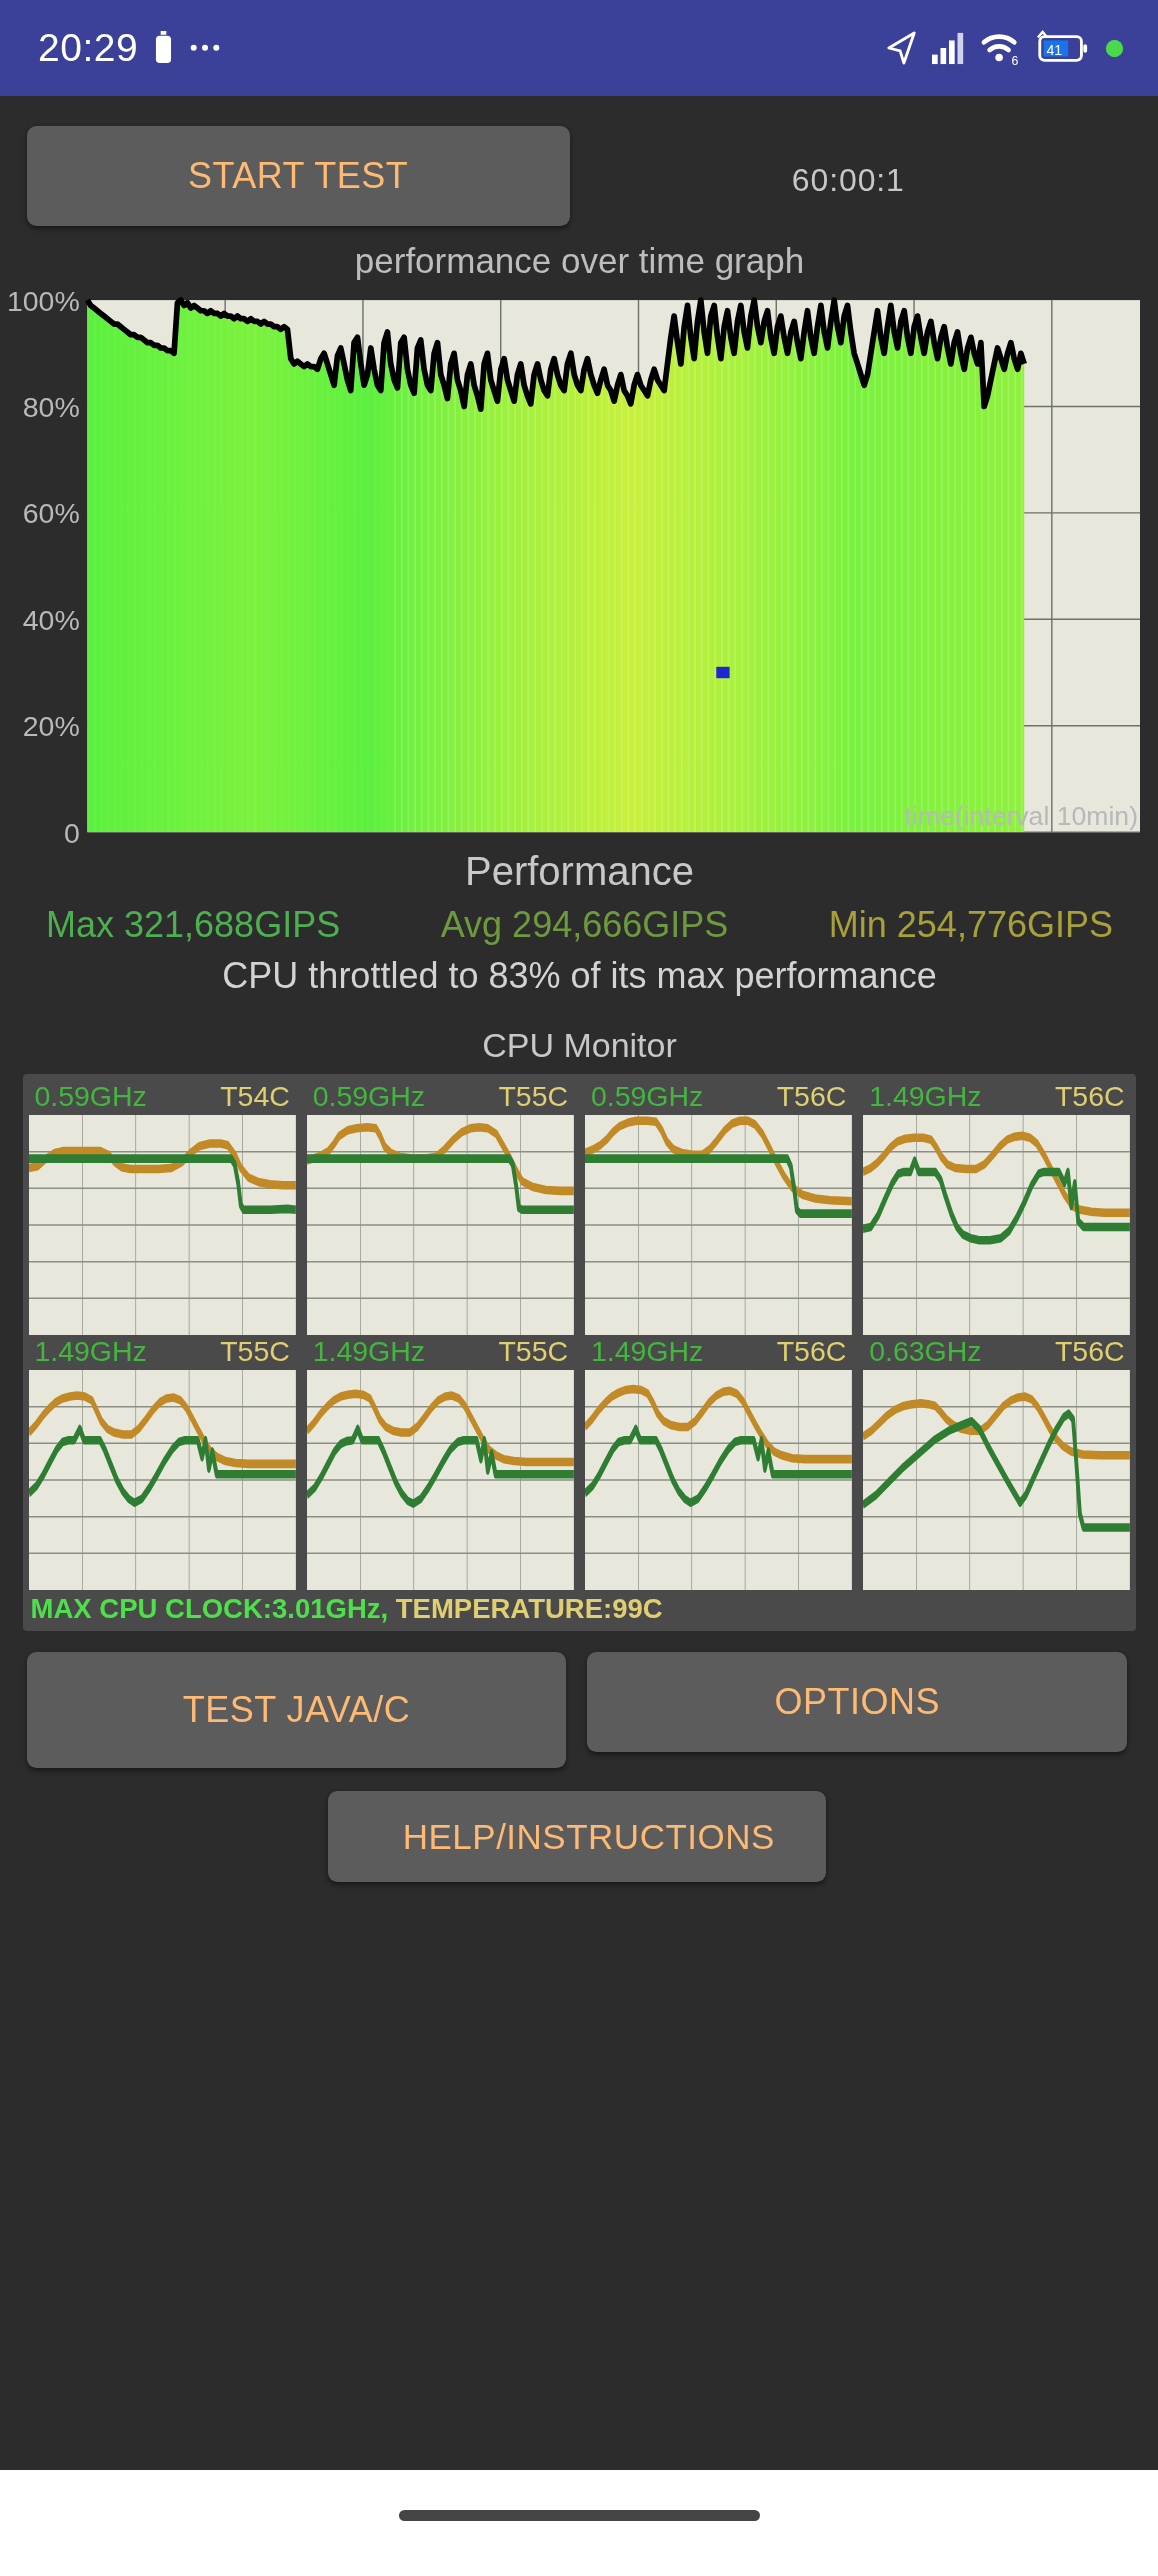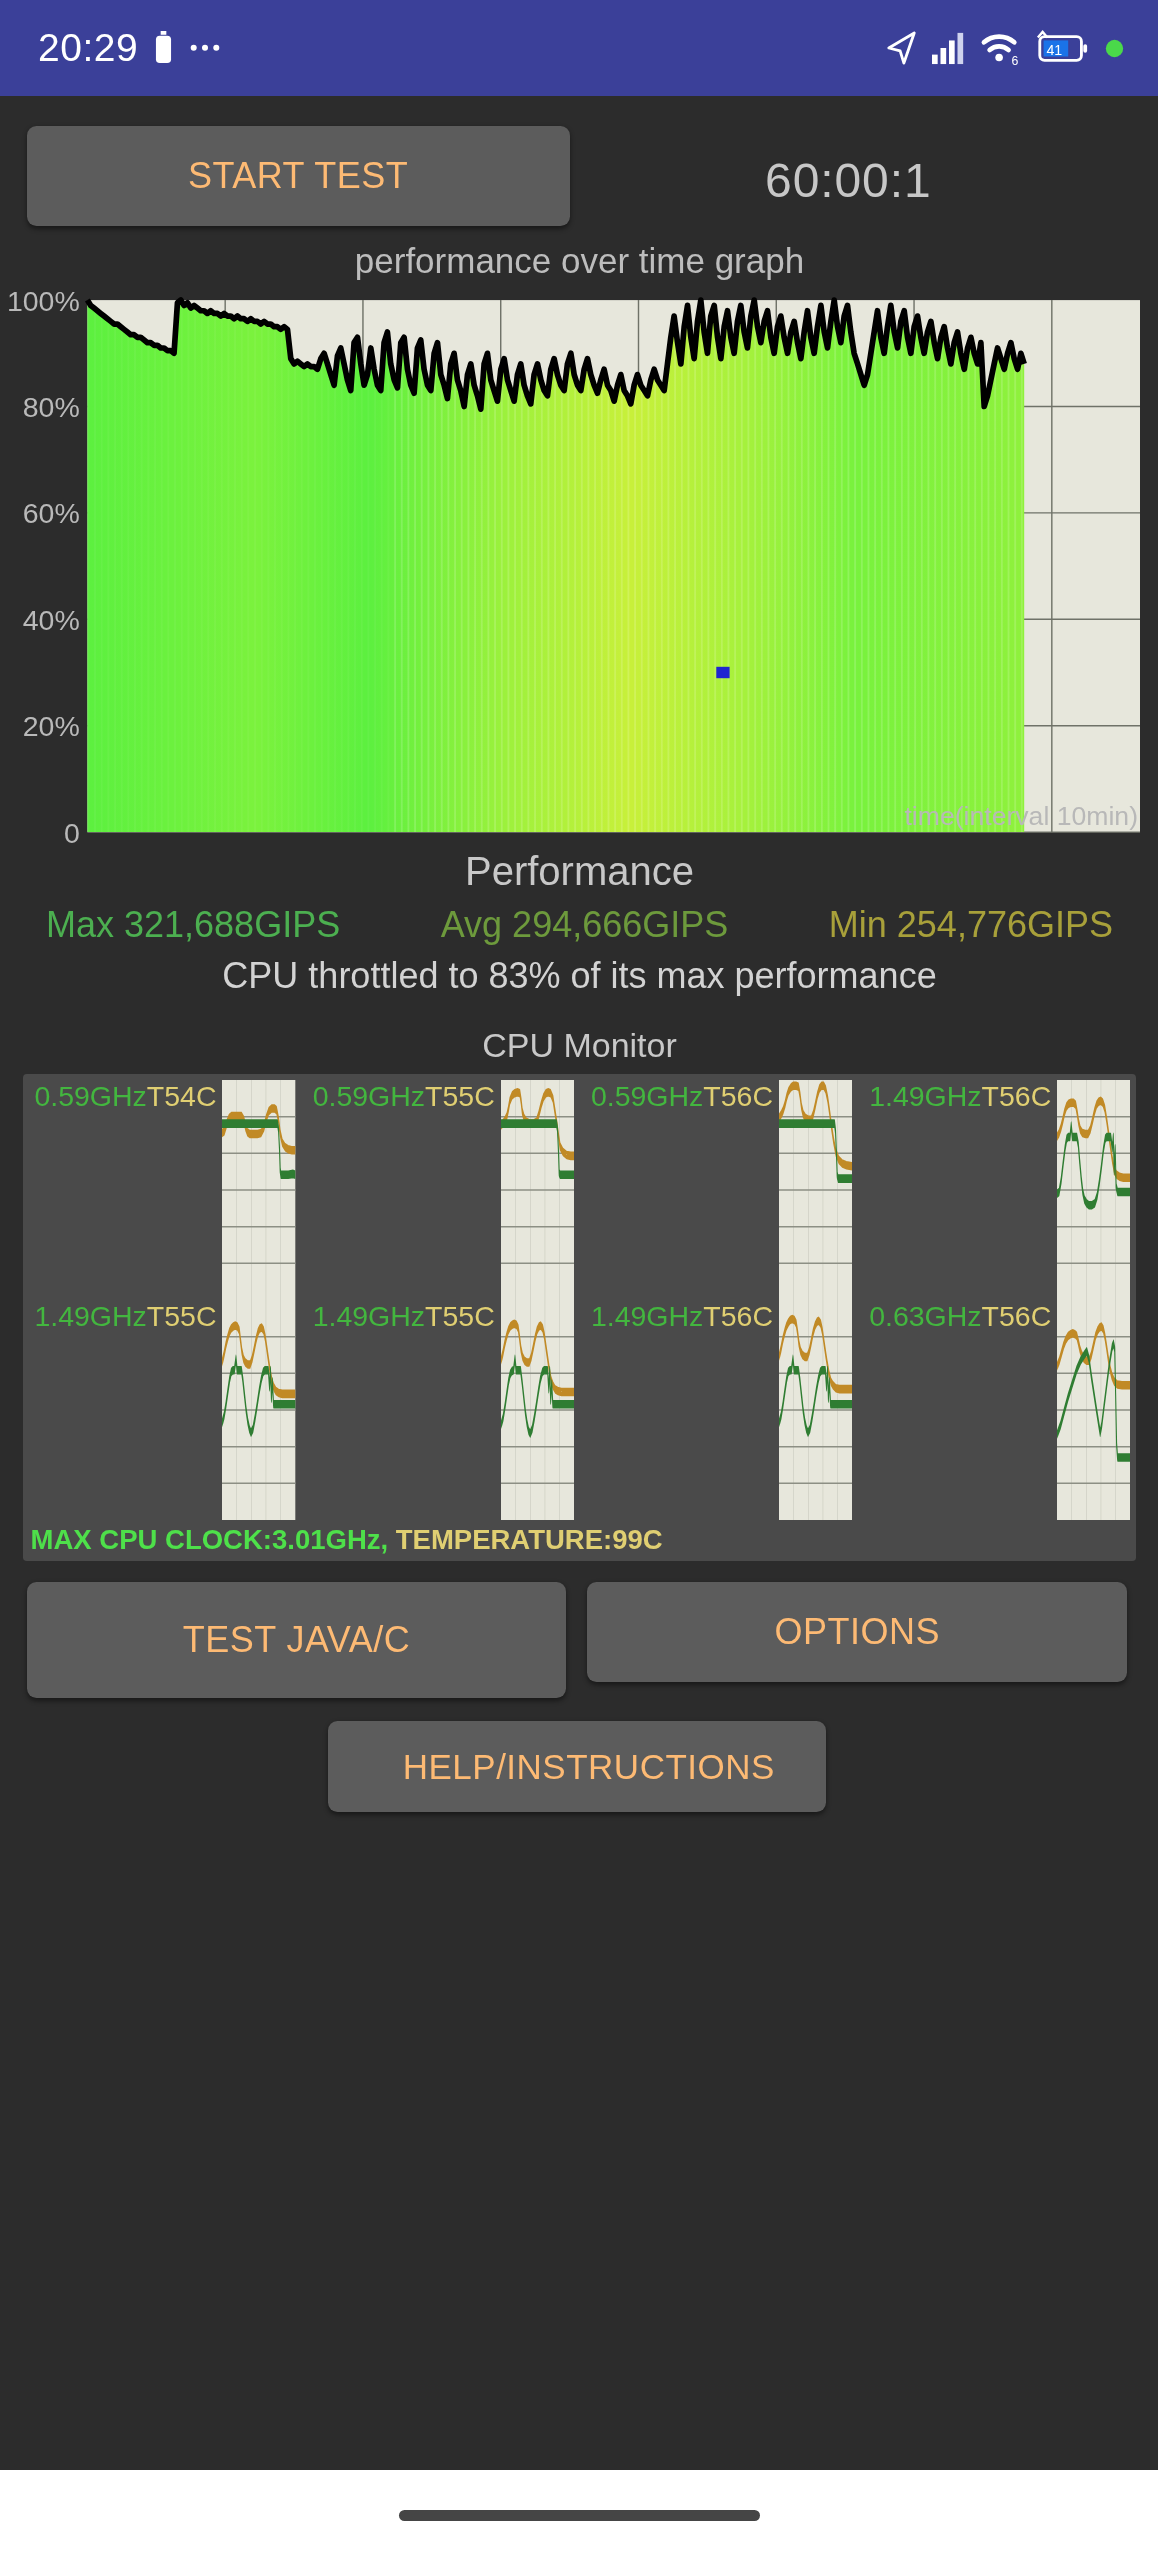--- a/index.html
+++ b/index.html
@@ -41,21 +41,21 @@
     font-size:36px;
     font-family:"Liberation Sans", sans-serif;
     letter-spacing:0.5px;
     box-shadow:0 2.8px 5.7px rgba(0,0,0,0.45);
     display:flex; align-items:center; justify-content:center;
     text-align:center;
   }
   #start-test-button{ width:543px; height:100px; }
   #timer-display{
     flex:1; text-align:center;
-    color:#c7c7c7; font-size:48px; letter-spacing:0.9px;margin-top:8px;
+    color:#c7c7c7; font-size:32px; letter-spacing:0.9px;margin-top:8px;
   }
 
   
   #perf-chart-title{
     text-align:center;
     color:#bdbdbd;
     font-size:35px;
     margin-top:15px;
   }
   #perf-chart-wrap{
@@ -90,21 +90,21 @@
   #cpu-monitor-panel{
     margin:9.5px 23px 0 23px;
     background:#4a4a4a;
     border-radius:3.8px;
     padding:5.7px 0 0 0;
   }
   .cpu-row{ display:flex; }
   .cpu-cell{
     flex:1;
     padding:0 5.7px;
-    display:flex; flex-direction:row;
+    display:flex; flex-direction:column;
   }
   .cpu-cell-head{
     display:flex; justify-content:space-between;
     padding:0 5.7px 1.9px 5.7px;
     font-size:28.5px;
   }
   .cpu-freq{ color:#43b63f; }
   .cpu-temp{ color:#e0cf72; }
   .cpu-graph{ width:100%; height:220px; display:block; }
   #cpu-footer{

